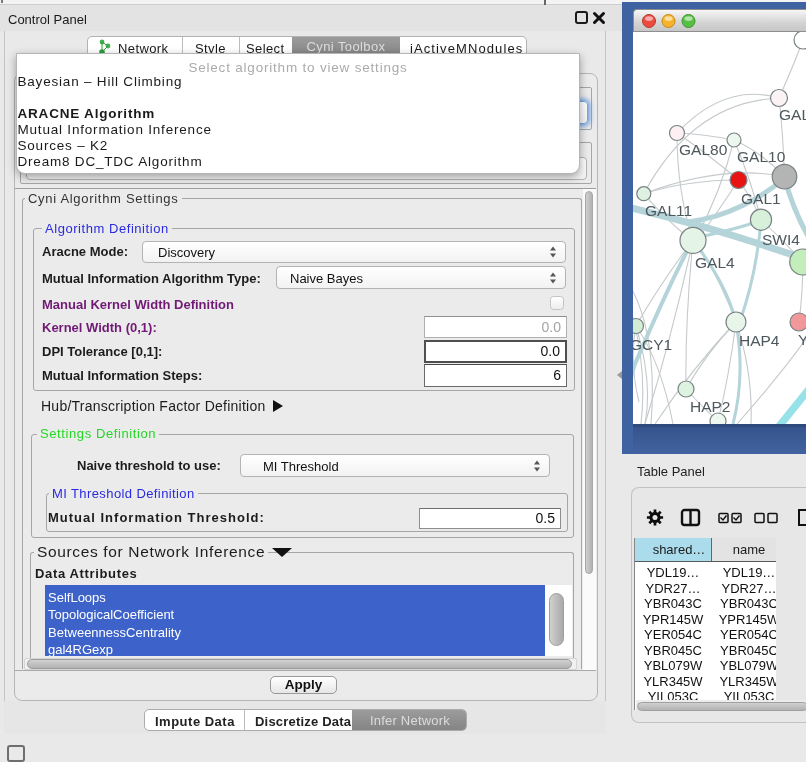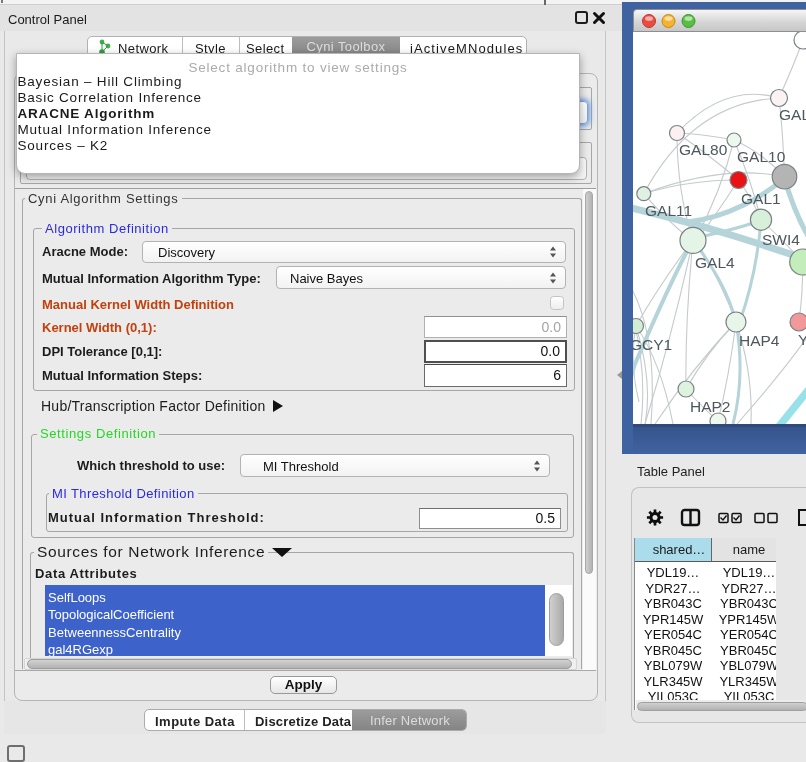--- a/index.html
+++ b/index.html
@@ -7,21 +7,21 @@
   body { font-family:"Liberation Sans", sans-serif; background:#e9e9e9; position:relative; }
   .abs { position:absolute; }
   .fs { border:1px solid #a6a6a6; border-radius:3px; position:absolute; }
   .fslab { position:absolute; background:#ebebeb; padding:0 3px; font-size:13px; line-height:13px; white-space:nowrap; }
   .combo { position:absolute; background:linear-gradient(#ffffff,#f2f2f2); border:1px solid #b3b3b3; border-radius:4px; font-size:13px; color:#111; }
   .combo .ctext { position:absolute; top:50%; transform:translateY(-50%); white-space:nowrap; }
   .spin { position:absolute; right:7px; top:50%; transform:translateY(-50%); width:8px; height:15px; }
   .spin:before { content:""; position:absolute; left:0; top:2px; border-left:3.5px solid transparent; border-right:3.5px solid transparent; border-bottom:4.5px solid #555; }
   .spin:after { content:""; position:absolute; left:0; bottom:2px; border-left:3.5px solid transparent; border-right:3.5px solid transparent; border-top:4.5px solid #555; }
   .lab { position:absolute; font-size:13px; font-weight:bold; color:#1c1c1c; white-space:nowrap; }
-  .lab.dis { color:#c2410c; }
+  .lab.dis { color:#701a75; }
   .fld { position:absolute; background:#fff; font-size:14px; color:#111; text-align:right; padding-right:5px; }
 </style>
 </head>
 <body>
 
 <div class="abs" style="left:0;top:0;width:806px;height:5px;background:#f3f3f3;border-bottom:1px solid #cfcfcf;"></div>
 <div class="abs" style="left:1px;top:0;width:2px;height:3px;background:#777;"></div>
 <div class="abs" style="left:544px;top:0;width:2px;height:6px;background:#666;"></div>
 
 <div class="abs" style="left:0;top:5px;width:622px;height:26px;background:#e3e3e3;"></div>
@@ -92,21 +92,21 @@
 
 <div class="lab" style="left:42px;top:368px;">Mutual Information Steps:</div>
 <div class="fld" style="left:424px;top:364px;width:143px;height:23px;border:1px solid #6a6a6a;border-top-color:#4a4a4a;line-height:21px;">6</div>
 
 <div class="abs" style="left:41px;top:398px;font-size:14px;color:#1c1c1c;letter-spacing:0.25px;white-space:nowrap;">Hub/Transcription Factor Definition</div>
 <div class="abs" style="left:273px;top:400px;width:0;height:0;border-top:6px solid transparent;border-bottom:6px solid transparent;border-left:10px solid #111;"></div>
 
 <div class="fs" style="left:31px;top:434px;width:543px;height:104px;"></div>
 <div class="fslab" style="left:37px;top:427px;color:#25d825;letter-spacing:0.6px;">Settings Definition</div>
 
-<div class="lab" style="left:77px;top:458px;">Which threshold to use:</div>
+<div class="lab" style="left:77px;top:458px;">Naive threshold to use:</div>
 <div class="combo" style="left:240px;top:454px;width:310px;height:23px;">
     <span class="ctext" style="left:22px;">MI Threshold</span>
     <span class="spin"></span>
   </div>
 
 <div class="fs" style="left:46px;top:493px;width:522px;height:39px;"></div>
 <div class="fslab" style="left:49px;top:487px;color:#2a2ae0;letter-spacing:0.4px;">MI Threshold Definition</div>
 
 <div class="lab" style="left:48px;top:510px;letter-spacing:1.0px;">Mutual Information Threshold:</div>
 <div class="fld" style="left:419px;top:508px;width:142px;height:21px;border:1px solid #8e8e8e;border-top-color:#6e6e6e;line-height:19px;">0.5</div>
@@ -136,24 +136,24 @@
 <div class="abs" style="left:144px;top:709px;width:323px;height:22px;background:#fff;border:1px solid #ababab;border-radius:5px;overflow:hidden;font-size:13px;font-weight:bold;color:#222;letter-spacing:0.2px;">
   <div style="position:absolute;left:10px;top:4px;letter-spacing:0.5px;">Impute Data</div>
   <div style="position:absolute;left:99px;top:0;width:1px;height:22px;background:#bdbdbd;"></div>
   <div style="position:absolute;left:110px;top:4px;">Discretize Data</div>
   <div style="position:absolute;left:207px;top:0;width:116px;height:22px;background:linear-gradient(#9c9c9c,#828282);color:#dcdcdc;text-align:center;line-height:21px;font-weight:normal;">Infer Network</div>
 </div>
 
 <div class="abs" style="left:16px;top:53px;width:564px;height:121px;background:#fff;border:1px solid #b5b5b5;border-radius:0 0 9px 9px;box-shadow:0 3px 8px rgba(0,0,0,.35);font-size:13.5px;color:#1a1a1a;letter-spacing:0.8px;">
   <div style="position:absolute;left:0;top:6px;width:100%;text-align:center;color:#ababab;letter-spacing:0.8px;">Select algorithm to view settings</div>
   <div style="position:absolute;left:0.5px;top:20px;">Bayesian – Hill Climbing</div>
-  <div style="position:absolute;left:0.5px;top:36px;">Basic Correlation Inference</div>
   <div style="position:absolute;left:0.5px;top:52px;font-weight:bold;">ARACNE Algorithm</div>
   <div style="position:absolute;left:0.5px;top:68px;">Mutual Information Inference</div>
   <div style="position:absolute;left:0.5px;top:84px;">Sources – K2</div>
+  <div style="position:absolute;left:0.5px;top:100px;">Dream8 DC_TDC Algorithm</div>
 </div>
 
 <div class="abs" style="left:617px;top:371px;width:0;height:0;border-top:4px solid transparent;border-bottom:4px solid transparent;border-right:5px solid #9a9a9a;"></div>
 
 <div class="abs" style="left:7px;top:745px;width:18px;height:17px;border:2px solid #6e6e6e;border-radius:3px;"></div>
 
 <div class="abs" style="left:622px;top:2px;width:184px;height:452px;background:#3f62a1;"></div>
 
 <div class="abs" style="left:633px;top:9px;width:173px;height:23px;background:linear-gradient(#f6f6f6,#d4d4d4 60%,#c7c7c7);border:1px solid #8e8e8e;border-radius:4px 0 0 0;border-right:none;"></div>
 <svg class="abs" style="left:640px;top:13px;" width="60" height="16" viewBox="0 0 60 16">

